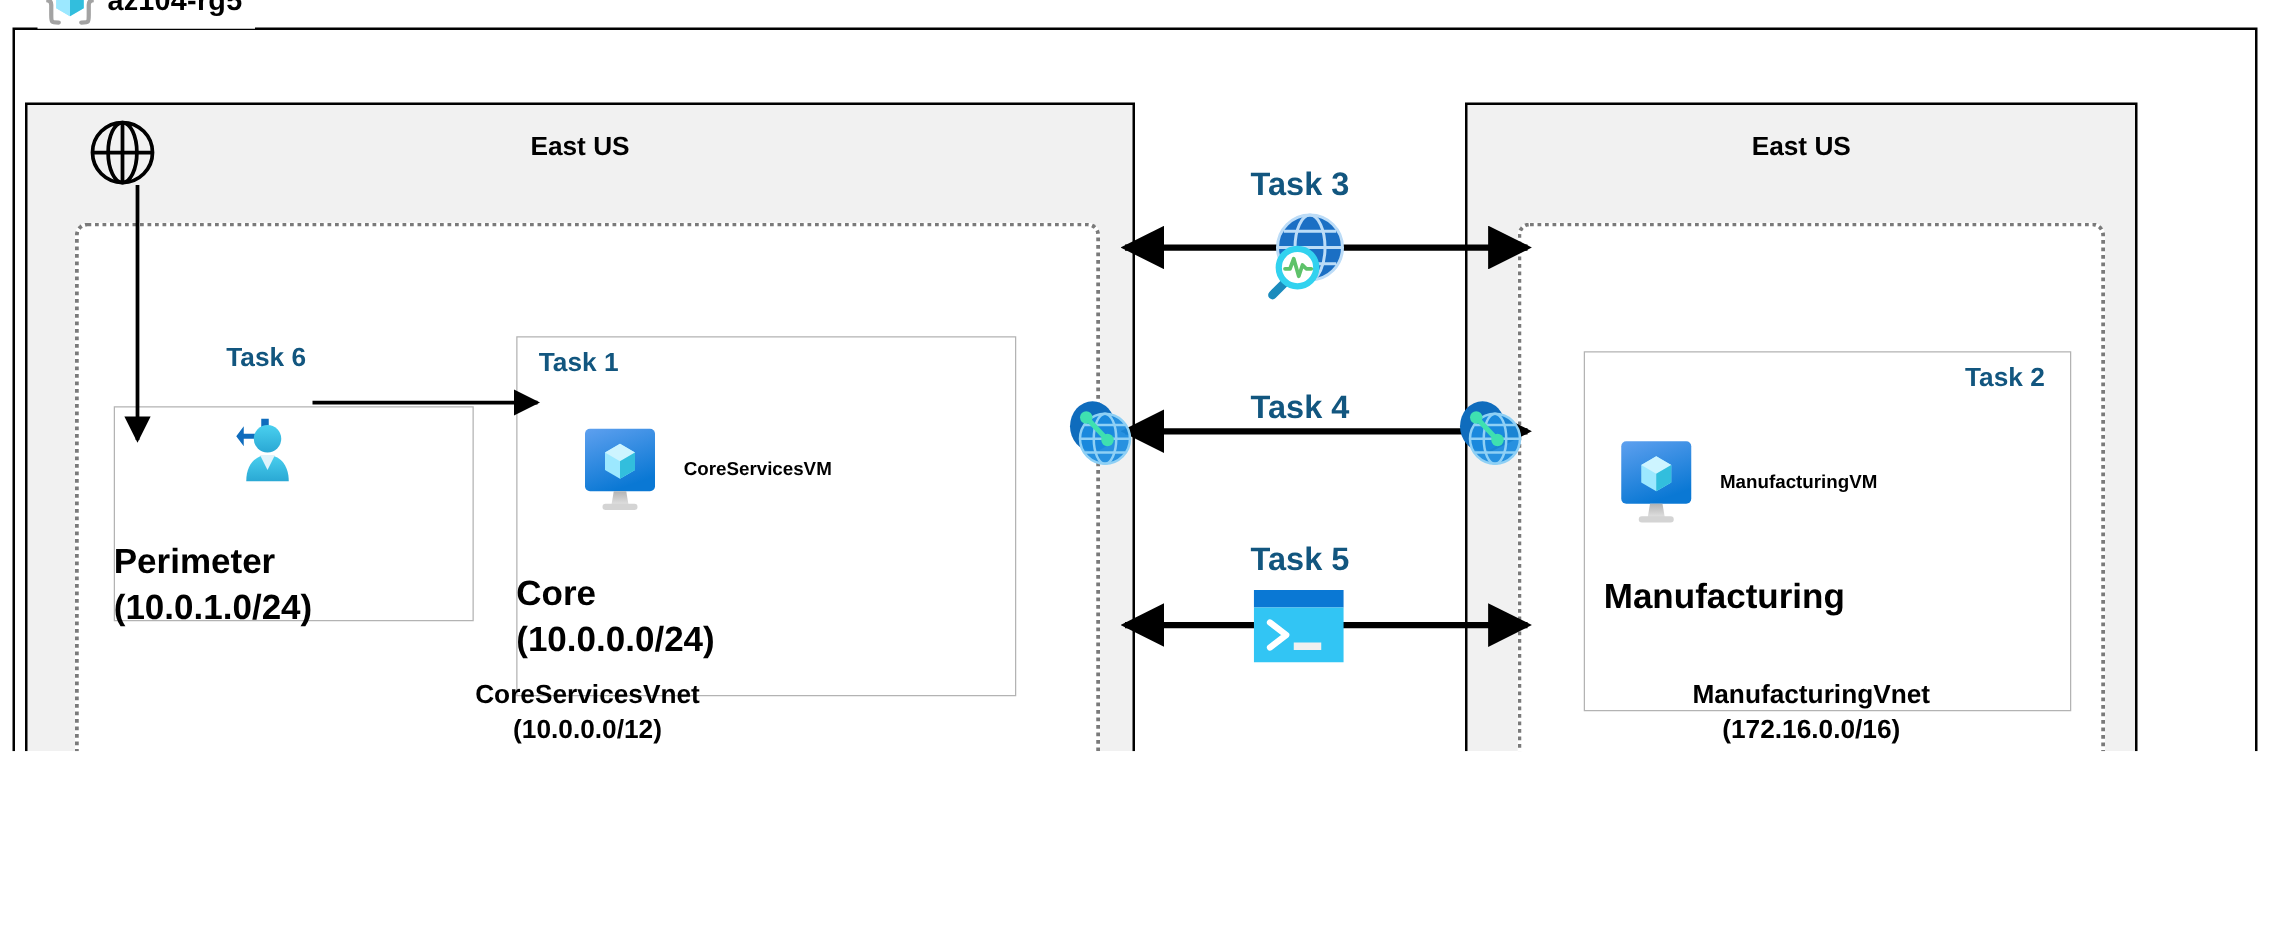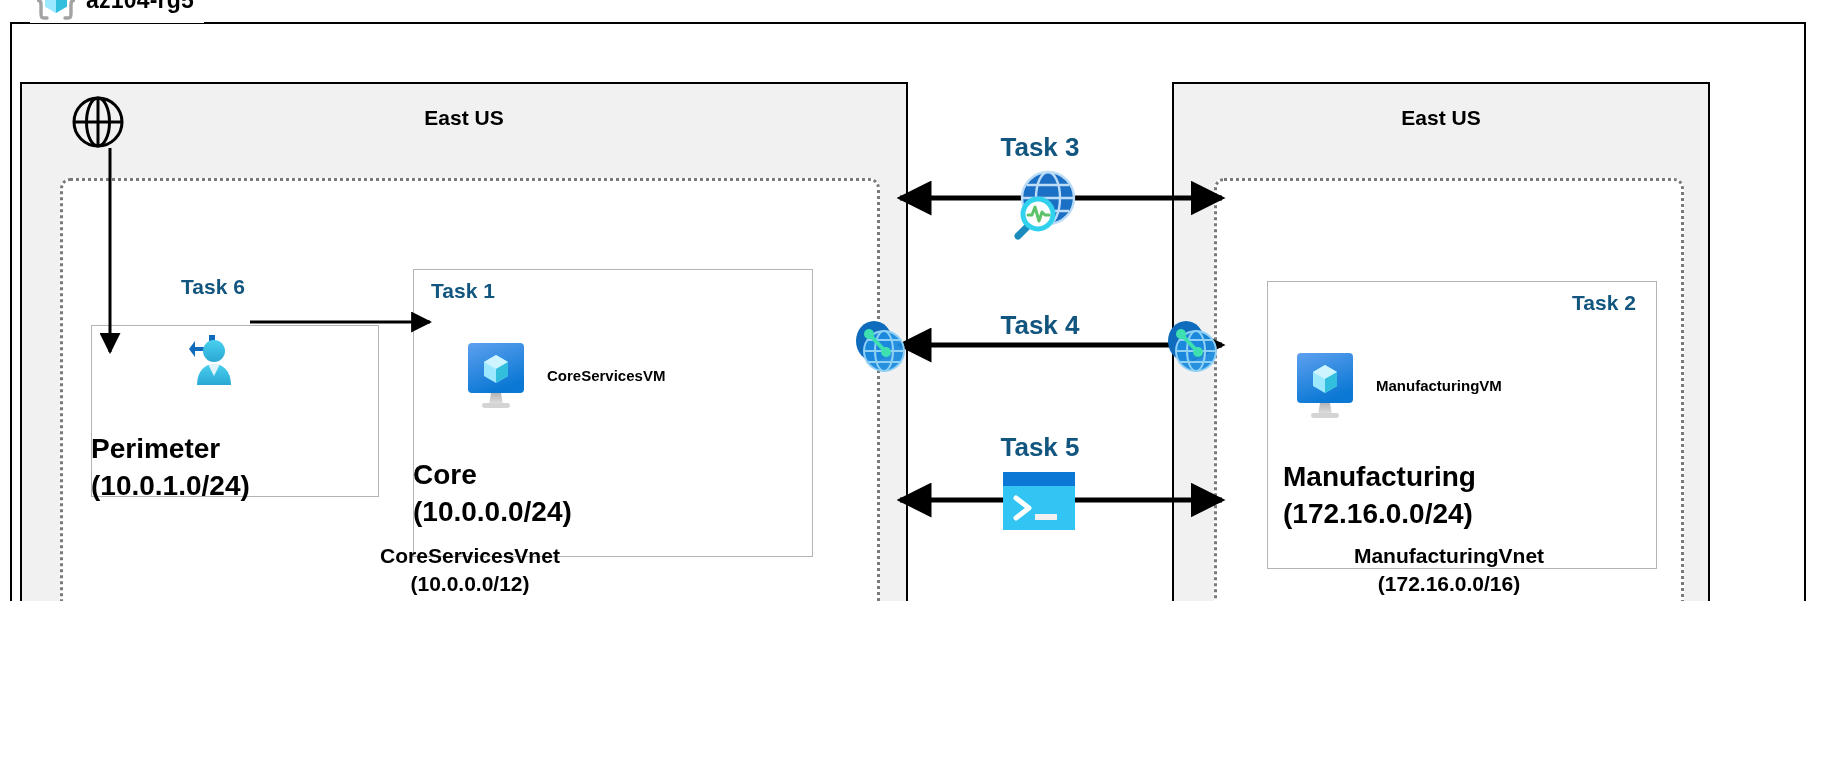--- a/index.html
+++ b/index.html
@@ -194,21 +194,20 @@
             <polygon points="33,16 45,23 33,30 21,23" fill="#cdf4ff"></polygon>
             <polygon points="33,30 45,23 45,37 33,44" fill="#32bedd"></polygon>
             <path d="M28 54 L38 54 L40 66 L26 66 Z" fill="url(#vmst2)"></path>
             <rect x="19" y="64" width="28" height="5" rx="2.4" fill="#d4d4d4"></rect>
           </svg>
         </span>
         <span class="vm-name">ManufacturingVM</span>
       </div>
       <div class="subnet-foot" style="left:66px;top:278px;width:390px;">
         <div>Manufacturing</div>
-        <div>(172.16.0.0/24)</div>
       </div>
 
       <div class="vnet-name">
         <div>ManufacturingVnet</div>
         <div>(172.16.0.0/16)</div>
       </div>
 
       <span class="code-icon">
         <svg viewBox="0 0 40 32" width="40" height="32">
           <path d="M13 6 L4 16 L13 26" fill="none" stroke="#0f6cbd" stroke-width="4" stroke-linecap="round" stroke-linejoin="round"></path>

